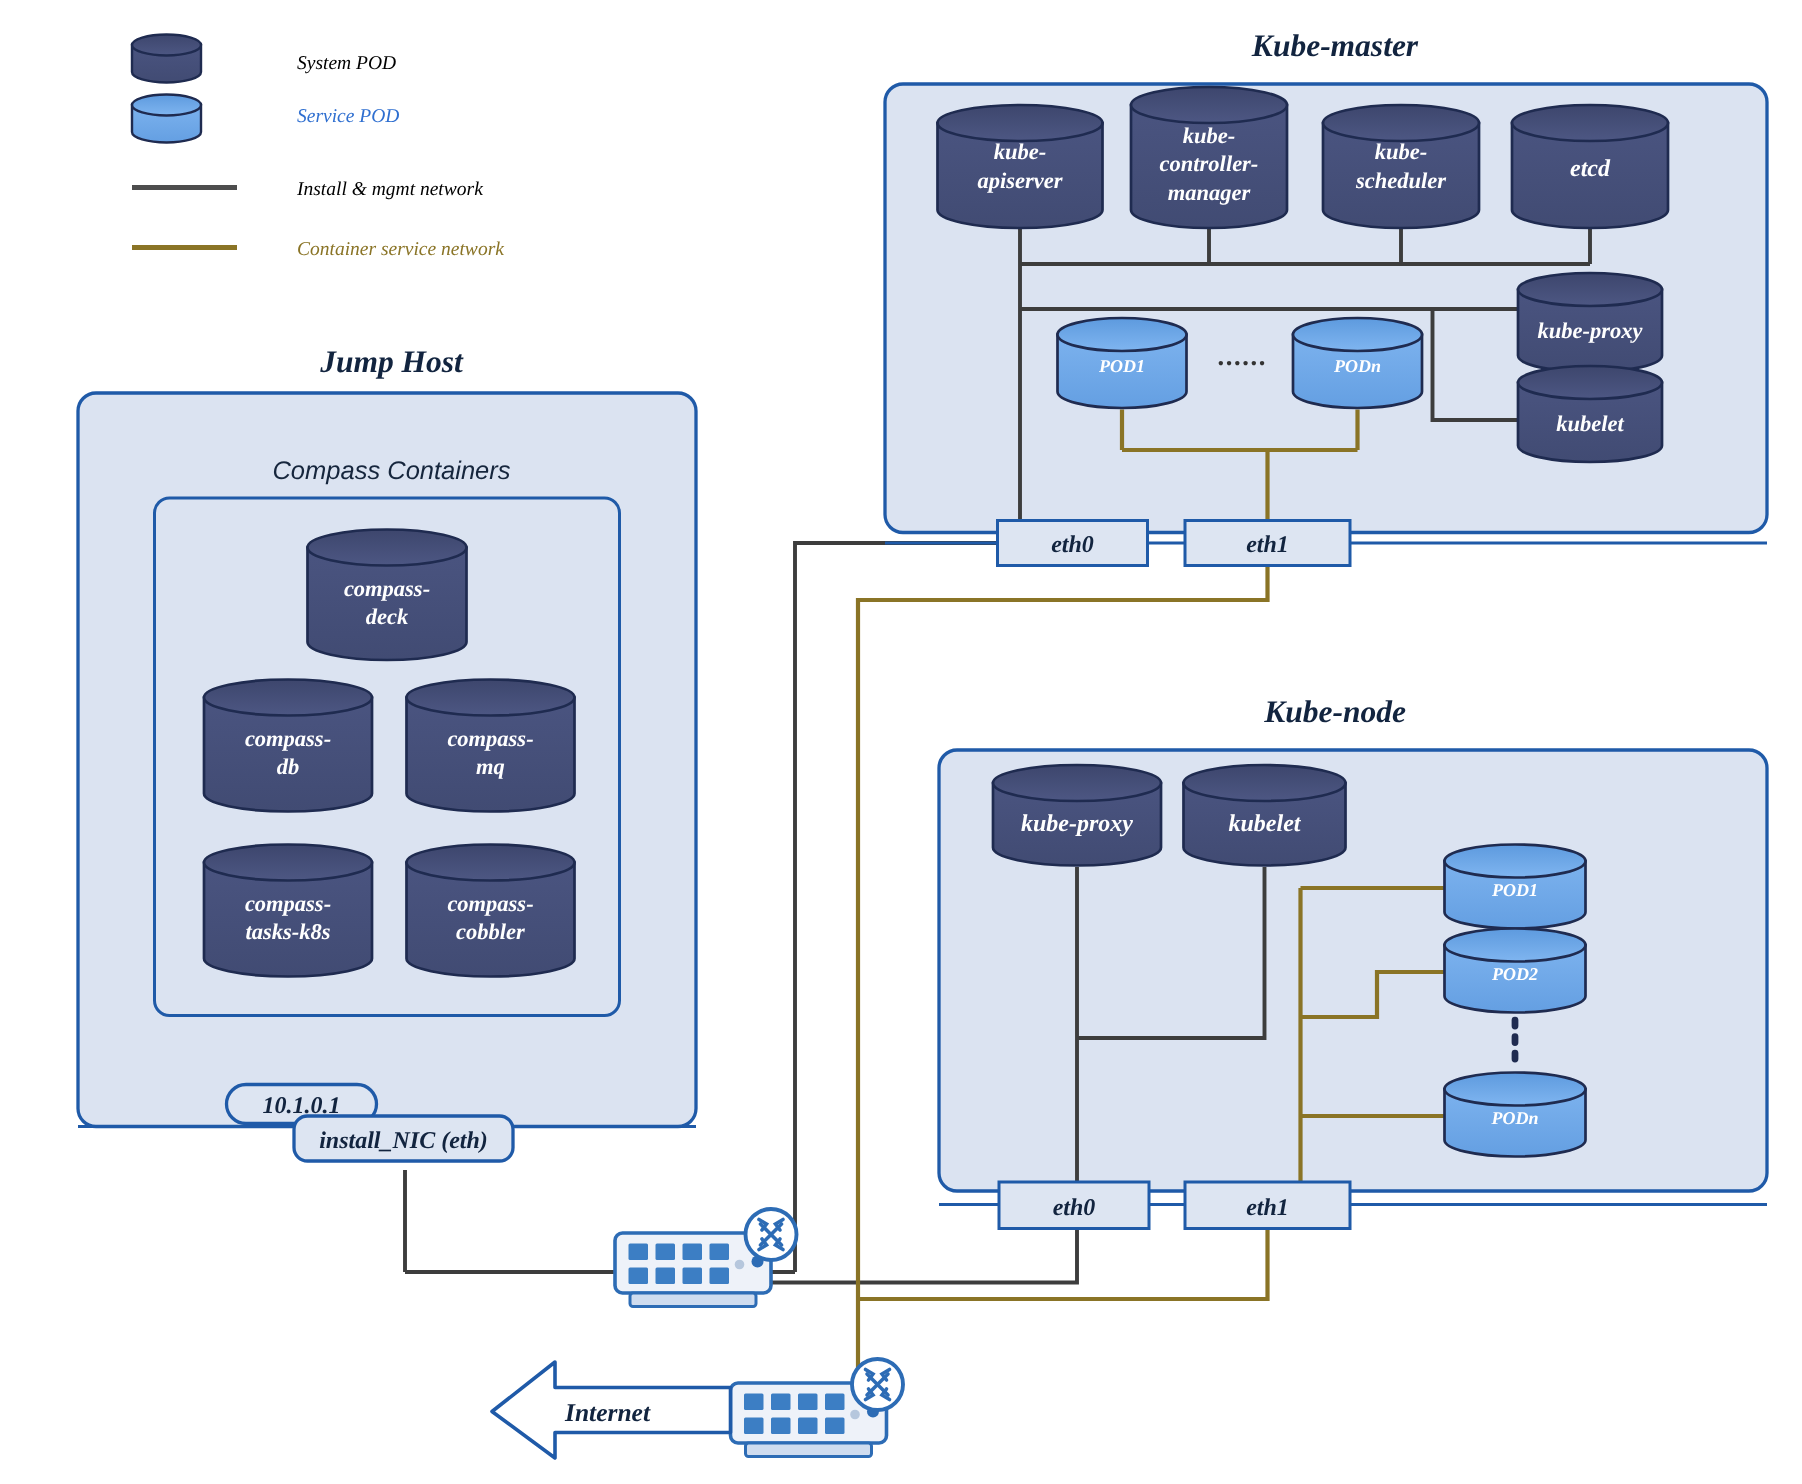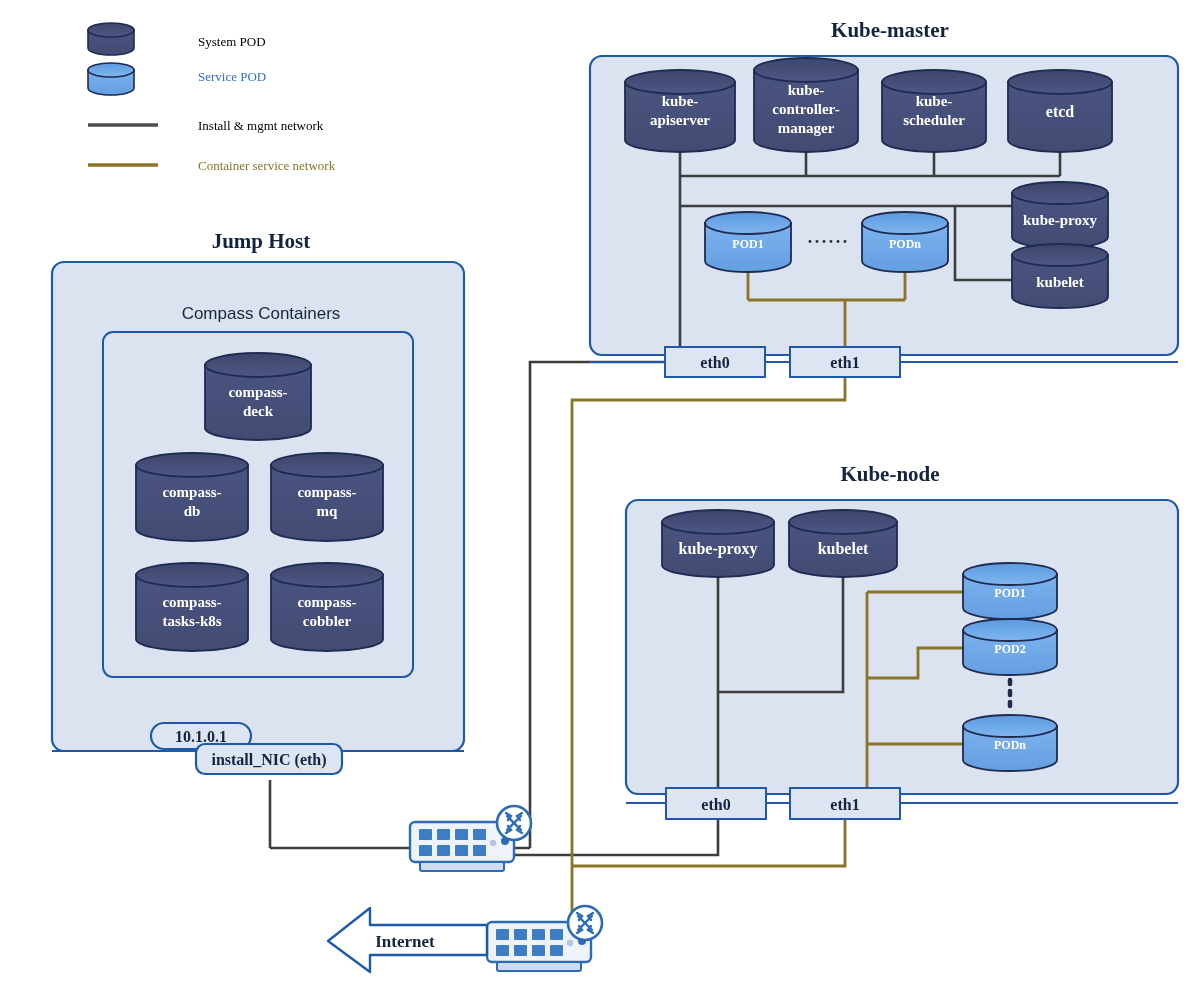--- a/index.html
+++ b/index.html
@@ -1,19 +1,19 @@
 <!DOCTYPE html>
 <html><head>
 <meta charset="utf-8">
 <title>Kubernetes Deployment Architecture</title>
 <style>
   html,body{margin:0;padding:0;background:#ffffff;}
   body{width:1201px;height:989px;position:relative;overflow:hidden;
        font-family:"Liberation Serif",serif;}
-  #stage{position:absolute;left:0;top:0;width:1201px;height:989px;}
+  #stage{position:absolute;left:0;top:0;width:1201px;height:989px;font-style:italic;}
   svg.layer{position:absolute;left:0;top:0;width:1201px;height:989px;}
   .ttl{font-family:"Liberation Serif",serif;font-weight:bold;font-size:21px;fill:#12243f;}
   .cyl-label{font-family:"Liberation Serif",serif;font-weight:bold;fill:#ffffff;}
   .eth-label{font-family:"Liberation Serif",serif;font-weight:bold;font-size:16px;fill:#12243f;}
   .nic-label{font-family:"Liberation Serif",serif;font-weight:bold;font-size:16px;fill:#12243f;}
   .legend-txt{font-family:"Liberation Serif",serif;font-size:13px;}
   .panel-ttl{font-family:"Liberation Sans",sans-serif;font-size:17px;fill:#16263d;}
   .inet-label{font-family:"Liberation Serif",serif;font-weight:bold;font-size:17px;fill:#12243f;}
 </style>
 </head>

